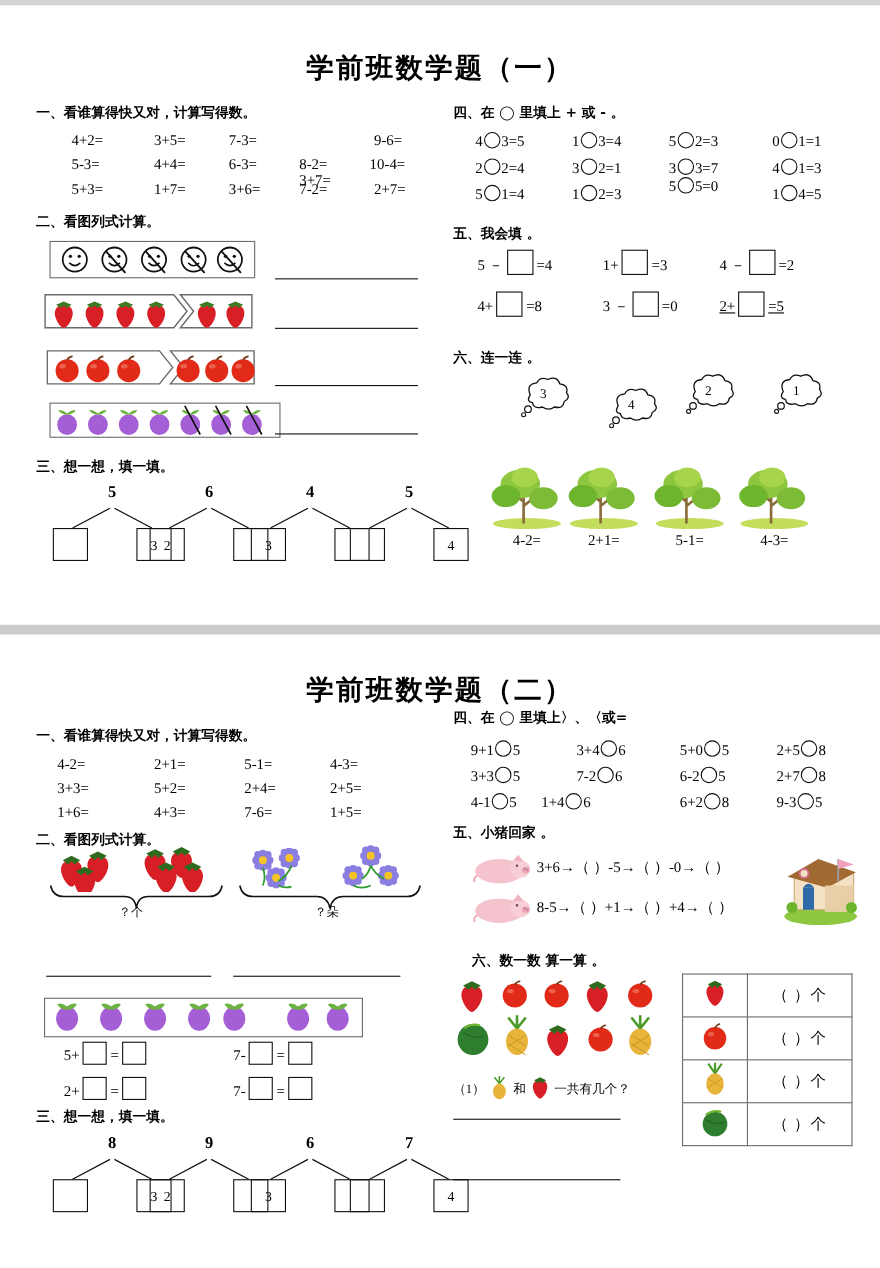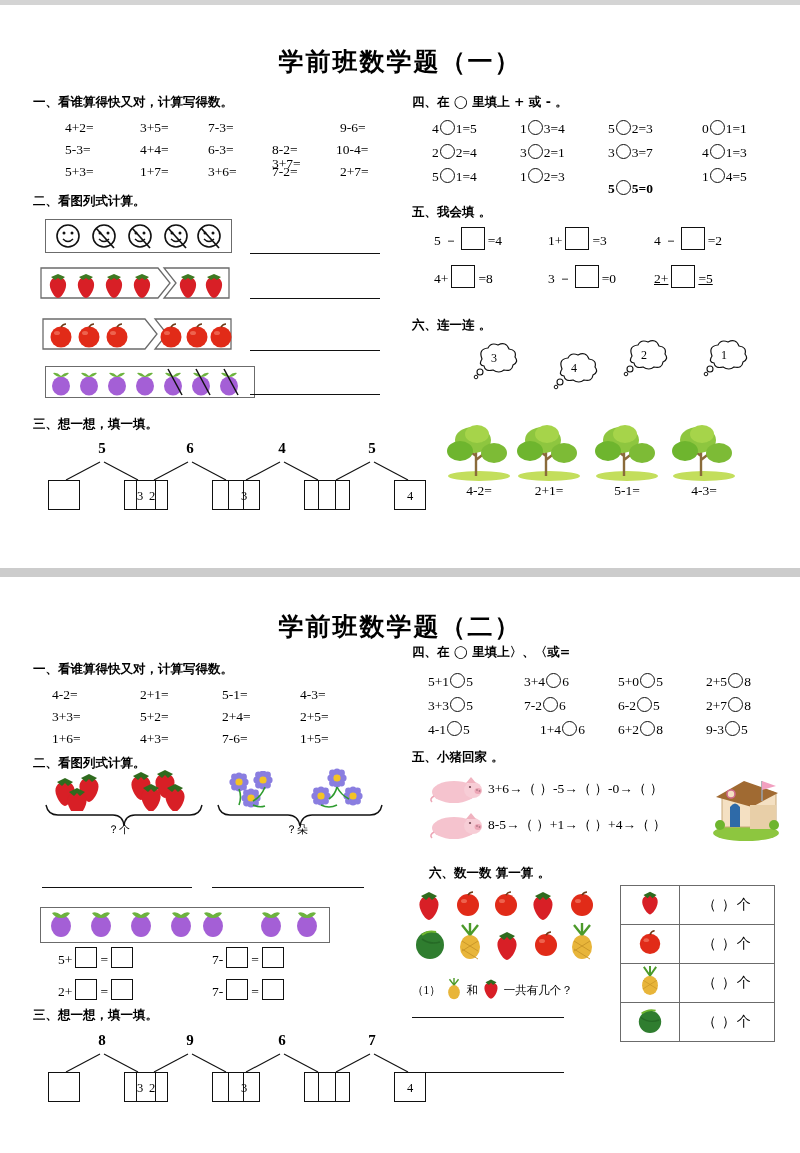--- a/index.html
+++ b/index.html
@@ -259,33 +259,33 @@
     <div class="top">5</div>
     <svg width="120" height="70">
           <line x1="58" y1="22" x2="24" y2="40" stroke="#111" stroke-width="1.1"></line>
           <line x1="62" y1="22" x2="96" y2="40" stroke="#111" stroke-width="1.1"></line>
         </svg>
     <div class="bx bl"></div>
     <div class="bx br">4</div>
   </div>
 
   <div class="secttl" style="left:412px;top:89px;">四、在 ◯ 里填上 + 或 - 。</div>
-  <div class="eq" style="left:432px;top:115px;"><span>4</span><span class="ocirc"></span><span>1=5</span></div>
+  <div class="eq" style="left:432px;top:115px;"><span>4</span><span class="ocirc"></span><span>3=5</span></div>
   <div class="eq" style="left:520px;top:115px;"><span>1</span><span class="ocirc"></span><span>3=4</span></div>
   <div class="eq" style="left:608px;top:115px;"><span>5</span><span class="ocirc"></span><span>2=3</span></div>
   <div class="eq" style="left:702px;top:115px;"><span>0</span><span class="ocirc"></span><span>1=1</span></div>
 
   <div class="eq" style="left:432px;top:139px;"><span>2</span><span class="ocirc"></span><span>2=4</span></div>
   <div class="eq" style="left:520px;top:139px;"><span>3</span><span class="ocirc"></span><span>2=1</span></div>
   <div class="eq" style="left:608px;top:139px;"><span>3</span><span class="ocirc"></span><span>3=7</span></div>
   <div class="eq" style="left:702px;top:139px;"><span>4</span><span class="ocirc"></span><span>1=3</span></div>
 
   <div class="eq" style="left:432px;top:163px;"><span>5</span><span class="ocirc"></span><span>1=4</span></div>
   <div class="eq" style="left:520px;top:163px;"><span>1</span><span class="ocirc"></span><span>2=3</span></div>
-  <div class="eq" style="left:608px;top:175px;font-weight:bold;"><span>5</span><span class="ocirc"></span><span>5=0</span></div>
+  <div class="eq" style="left:608px;top:156px;"><span>5</span><span class="ocirc"></span><span>5=0</span></div>
   <div class="eq" style="left:702px;top:163px;"><span>1</span><span class="ocirc"></span><span>4=5</span></div>
 
   <div class="secttl" style="left:412px;top:199px;">五、我会填 。</div>
   <div class="eq" style="left:434px;top:222px;"><span>5 －</span><span class="obox"></span><span>=4</span></div>
   <div class="eq" style="left:548px;top:222px;"><span>1+</span><span class="obox"></span><span>=3</span></div>
   <div class="eq" style="left:654px;top:222px;"><span>4 －</span><span class="obox"></span><span>=2</span></div>
 
   <div class="eq" style="left:434px;top:260px;"><span>4+</span><span class="obox"></span><span>=8</span></div>
   <div class="eq" style="left:548px;top:260px;"><span>3 －</span><span class="obox"></span><span>=0</span></div>
   <div class="eq" style="left:654px;top:260px;text-decoration:underline;"><span>2+</span><span class="obox"></span><span>=5</span></div>
@@ -628,32 +628,32 @@
     <div class="top">7</div>
     <svg width="120" height="70">
           <line x1="58" y1="22" x2="24" y2="40" stroke="#111" stroke-width="1.1"></line>
           <line x1="62" y1="22" x2="96" y2="40" stroke="#111" stroke-width="1.1"></line>
         </svg>
     <div class="bx bl"></div>
     <div class="bx br">4</div>
   </div>
 
   <div class="secttl" style="left:412px;top:67px;">四、在 ◯ 里填上〉、〈或=</div>
-  <div class="eq" style="left:428px;top:96px;"><span>5+1</span><span class="ocirc"></span><span>5</span></div>
+  <div class="eq" style="left:428px;top:96px;"><span>9+1</span><span class="ocirc"></span><span>5</span></div>
   <div class="eq" style="left:524px;top:96px;"><span>3+4</span><span class="ocirc"></span><span>6</span></div>
   <div class="eq" style="left:618px;top:96px;"><span>5+0</span><span class="ocirc"></span><span>5</span></div>
   <div class="eq" style="left:706px;top:96px;"><span>2+5</span><span class="ocirc"></span><span>8</span></div>
 
   <div class="eq" style="left:428px;top:120px;"><span>3+3</span><span class="ocirc"></span><span>5</span></div>
   <div class="eq" style="left:524px;top:120px;"><span>7-2</span><span class="ocirc"></span><span>6</span></div>
   <div class="eq" style="left:618px;top:120px;"><span>6-2</span><span class="ocirc"></span><span>5</span></div>
   <div class="eq" style="left:706px;top:120px;"><span>2+7</span><span class="ocirc"></span><span>8</span></div>
 
   <div class="eq" style="left:428px;top:144px;"><span>4-1</span><span class="ocirc"></span><span>5</span></div>
-  <div class="eq" style="left:540px;top:144px;"><span>1+4</span><span class="ocirc"></span><span>6</span></div>
+  <div class="eq" style="left:492px;top:144px;"><span>1+4</span><span class="ocirc"></span><span>6</span></div>
   <div class="eq" style="left:618px;top:144px;"><span>6+2</span><span class="ocirc"></span><span>8</span></div>
   <div class="eq" style="left:706px;top:144px;"><span>9-3</span><span class="ocirc"></span><span>5</span></div>
 
   <div class="secttl" style="left:412px;top:172px;">五、小猪回家 。</div>
 
   <div style="position:absolute;left:428px;top:198px;">
     <svg width="54" height="30" viewBox="0 0 54 30">
       <ellipse cx="26" cy="17" rx="22" ry="11" fill="#f5c3ce"></ellipse>
       <ellipse cx="45" cy="15" rx="9" ry="8" fill="#f7cdd6"></ellipse>
       <path d="M38 8 l5 -6 l5 6z" fill="#f0b2bf"></path>

